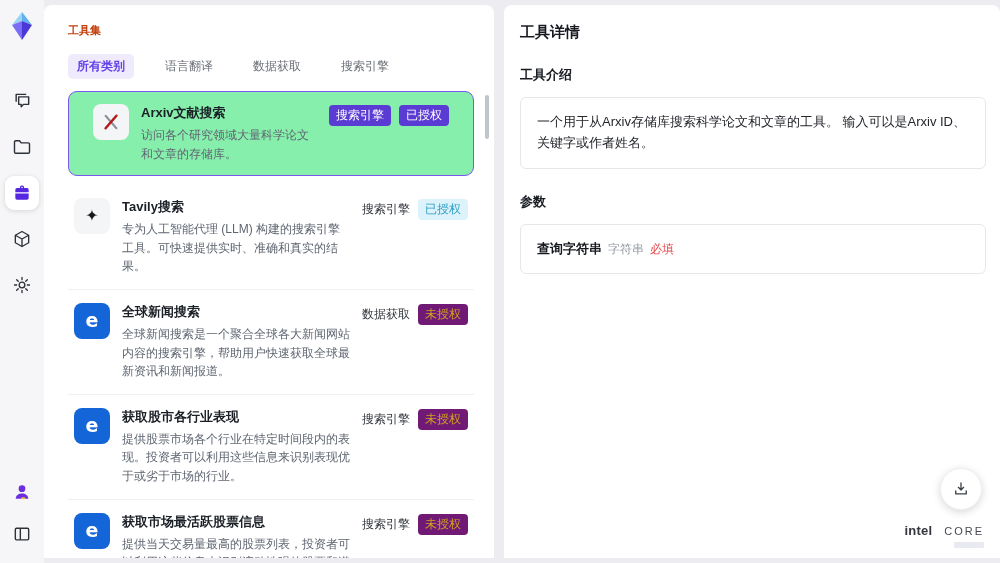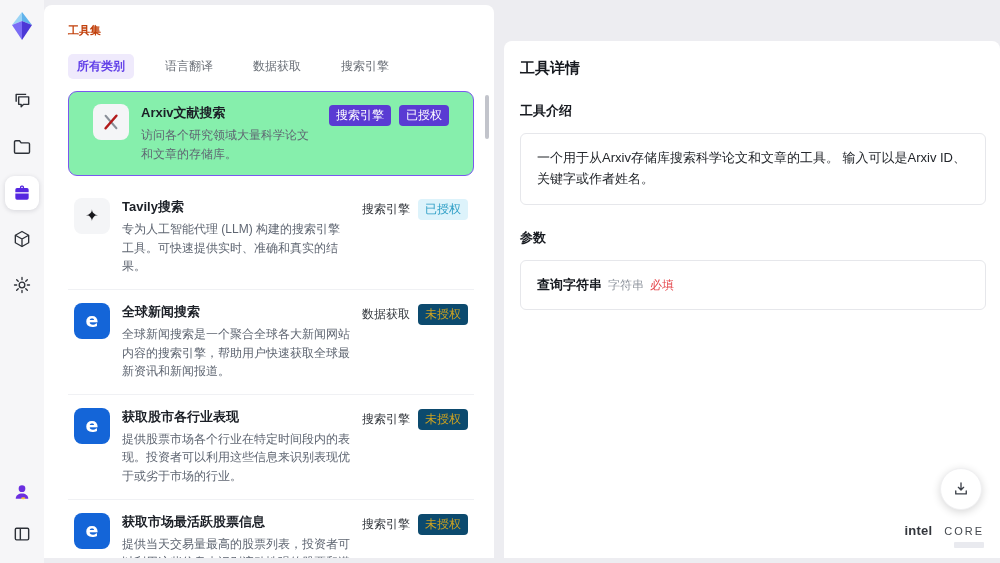--- a/index.html
+++ b/index.html
@@ -20,21 +20,21 @@
   .nav-icons { display:flex; flex-direction:column; gap:12px; align-items:center; }
   .nav-btn { width:34px; height:34px; border-radius:9px; display:flex; align-items:center; justify-content:center; cursor:pointer; }
   .nav-btn.active { background:#ffffff; box-shadow:0 1px 5px rgba(20,20,40,.14); }
   .icon-wrap { display:flex; align-items:center; justify-content:center; }
   .sidebar-bottom { margin-top:auto; display:flex; flex-direction:column; gap:8px; align-items:center; padding-bottom:12px; }
 
   
   .main { flex:1; display:flex; gap:10px; padding-top:5px; height:558px; }
   .panel { background:#fff; border-radius:8px 8px 0 0; }
   .list-panel { width:450px; flex-shrink:0; padding:18px 20px 0 24px; position:relative; overflow:hidden; }
-  .detail-panel { flex:1; padding:18px 14px 0 16px; position:relative;margin-top:36px; }
+  .detail-panel { flex:1; padding:18px 14px 0 16px; position:relative; }
 
   .page-title { font-size:11px; font-weight:bold; color:#c2410c; }
 
   .tabs { display:flex; gap:22px; margin-top:16px; font-size:12px; color:#6b7078; align-items:center; }
   .tab { cursor:pointer; padding:4px 9px; border-radius:5px; white-space:nowrap; }
   .tab.active { color:#6240e8; background:#efeafc; font-weight:bold; }
 
   .tool-list { margin-top:12px; height:468px; overflow:hidden; }
   .tool-row {
     display:flex; gap:12px; padding:13px 6px; align-items:flex-start;
@@ -51,21 +51,21 @@
   .tool-icon.icon-blue { background:#1465d8; }
   .blue-glyph { color:#fff; font-weight:bold; font-size:19px; font-family:"DejaVu Sans",sans-serif; line-height:1; }
   .star-glyph { font-size:16px; color:#17171c; line-height:1; }
   .tool-body { flex:1; min-width:0; }
   .tool-name { font-size:13px; font-weight:bold; color:#1b1f26; }
   .tool-desc { font-size:12px; color:#5f6672; line-height:1.55; margin-top:4px; }
   .tool-tags { display:flex; gap:8px; align-items:center; flex-shrink:0; padding-top:1px; }
   .tag-category { font-size:12px; color:#33373d; white-space:nowrap; }
   .badge { font-size:12px; padding:2px 7px; border-radius:4px; white-space:nowrap; }
   .badge.authorized { background:#ddf3fb; color:#2f9fc6; }
-  .badge.unauthorized { background:#0c4a6e; color:#cda220; }
+  .badge.unauthorized { background:#701a75; color:#cda220; }
   .tool-row.selected .tag-category,
   .tool-row.selected .badge { background:#5a3bd3; color:#fff; padding:2px 7px; border-radius:4px; }
 
   .scroll-thumb { position:absolute; right:5px; top:90px; width:4px; height:44px; background:#c2c4cb; border-radius:2px; }
 
   
   .detail-title { font-size:15px; font-weight:bold; color:#171a20; }
   .section-heading { font-size:13px; font-weight:bold; margin-top:24px; color:#171a20; }
   .card { border:1px solid #e6e7eb; border-radius:6px; padding:14px 16px; margin-top:13px; font-size:13px; color:#23262b; line-height:1.6; background:#fff; }
   .param-name { font-weight:bold; font-size:13px; color:#171a20; }

